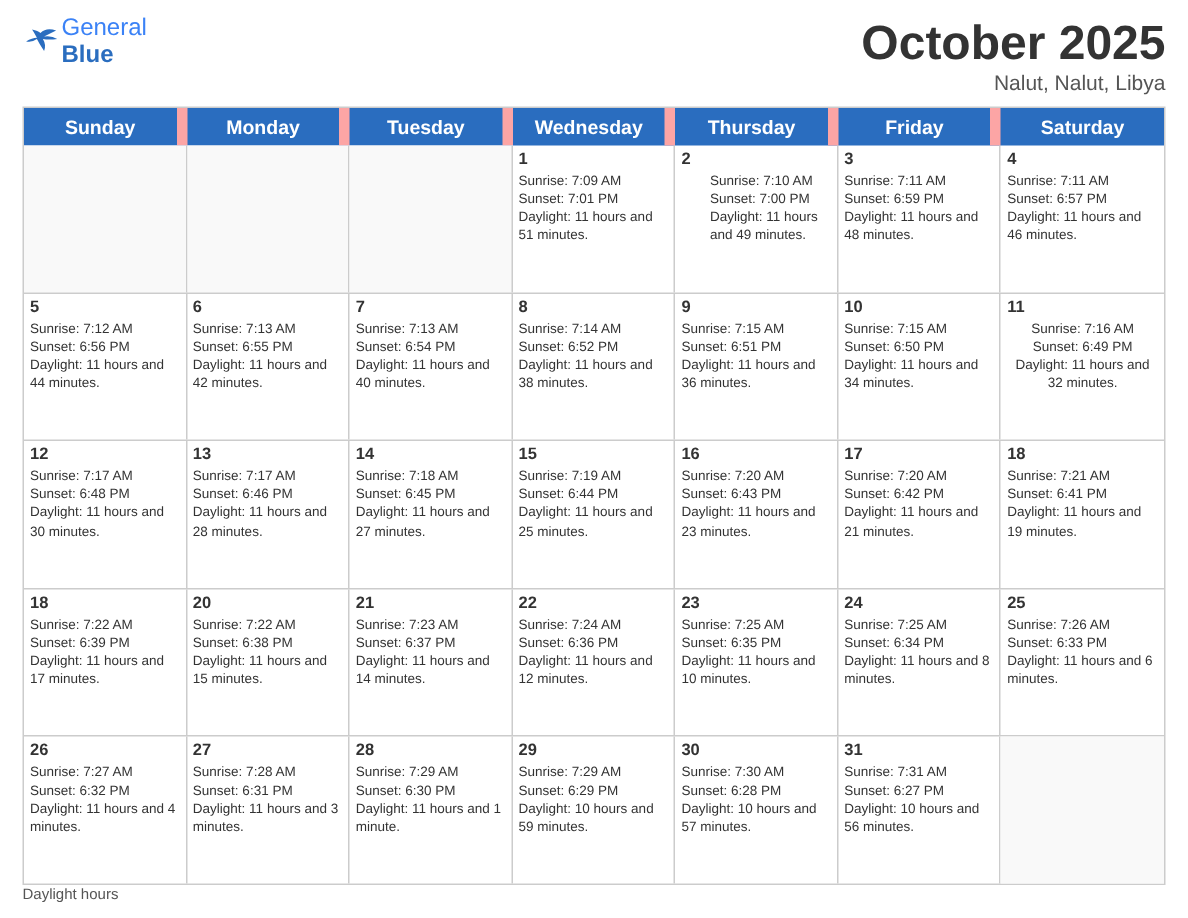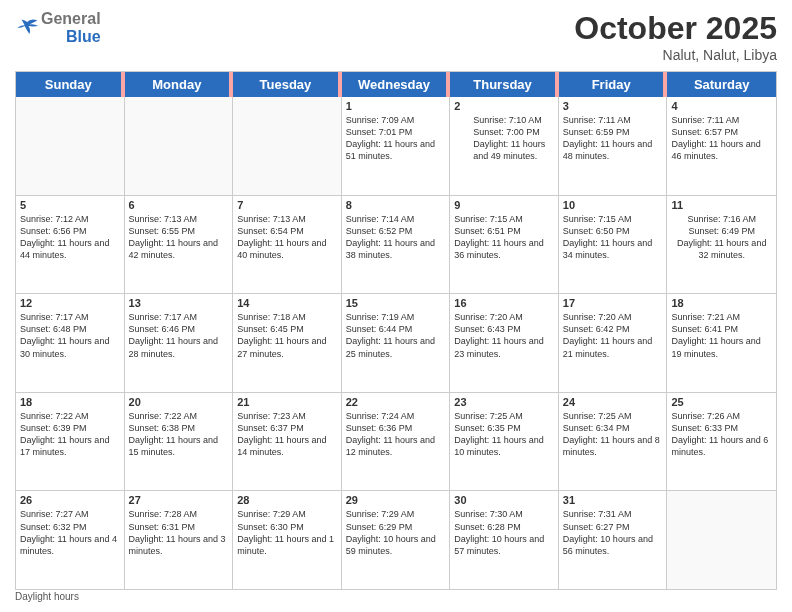--- a/index.html
+++ b/index.html
@@ -17,21 +17,21 @@
       display: flex;
       flex-direction: column;
     }
     .header {
       display: flex;
       justify-content: space-between;
       align-items: flex-start;
       margin-bottom: 8px;
     }
     .logo-general { color: #333; }
-    .logo-blue { color: #2563b0; text-align: right; }
+    .logo-blue { color: #2563b0; }
     .title-section {
       text-align: right;
     }
     .month-title {
       font-size: 32px;
       color: #333;
       font-weight: bold;
     }
     .location-title {
       font-size: 14px;
@@ -47,21 +47,21 @@
       display: grid;
       grid-template-columns: repeat(7, 1fr);
       background: #2a6dbf;
     }
     .day-header {
       color: #fff;
       text-align: center;
       padding: 5px 2px;
       font-size: 13px;
       font-weight: bold;
-      border-right: 4px solid #fca5a5;
+      border-right: 7px solid #fca5a5;
     }
     .day-header:last-child { border-right: none; }
     .calendar-body {
       flex: 1;
       display: flex;
       flex-direction: column;
     }
     .calendar-row {
       display: grid;
       grid-template-columns: repeat(7, 1fr);
@@ -115,21 +115,21 @@
 </head>
 <body>
 
 <div class="page">
   <div class="header">
     <div class="logo-wrap">
       <svg class="logo-bird" viewBox="0 0 30 25" xmlns="http://www.w3.org/2000/svg">
         <path d="M15 5 Q20 0 28 3 Q22 6 18 8 Q24 7 29 10 Q22 11 17 10 Q20 15 18 20 Q14 14 12 10 Q8 13 3 12 Q8 9 12 9 Q10 5 8 2 Q13 3 15 5Z" fill="#2a6dbf"></path>
       </svg>
       <div class="logo-text-wrap">
-        <span class="logo-general" style="font-size:16px;font-weight:bold;color:#737373;">General</span>
+        <span class="logo-general" style="font-size:16px;font-weight:normal;color:#3b82f6;">General</span>
         <span class="logo-blue" style="font-size:16px;font-weight:bold;color:#2a6dbf;">Blue</span>
       </div>
     </div>
     <div class="title-section">
       <div class="month-title">October 2025</div>
       <div class="location-title">Nalut, Nalut, Libya</div>
     </div>
   </div>
 
   <div class="calendar">

